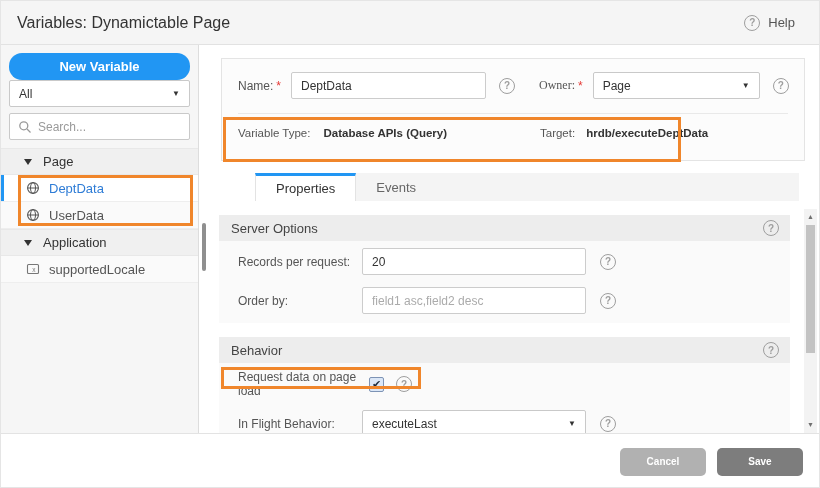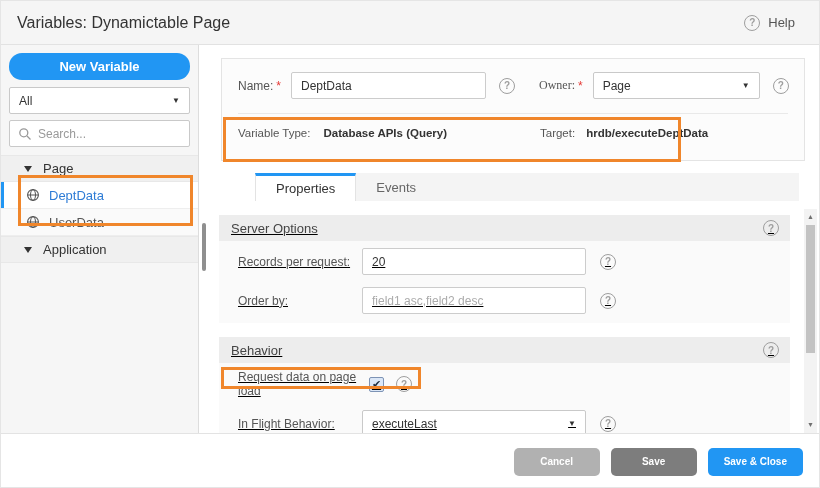--- a/index.html
+++ b/index.html
@@ -26,21 +26,21 @@
   
   .content{position:relative;height:388px;display:flex;}
 
   
   .sidebar{width:198px;background:#f6f6f6;border-right:1px solid #ddd;position:relative;flex:0 0 auto;}
   .side-controls{padding:8px 8px 0 8px;}
   .btn-new{display:block;width:100%;height:27px;background:var(--accent);color:#fff;border:none;
            border-radius:13px;font-size:13px;font-weight:700;font-family:inherit;cursor:pointer;}
   .sel{height:27px;background:#fff;border:1px solid #c9c9c9;border-radius:2px;display:flex;
        align-items:center;justify-content:space-between;padding:0 9px;font-size:12px;color:#333;cursor:pointer;}
-  .sel-all{margin-top:7px;}
+  .sel-all{}
   .sel-caret{font-size:8px;color:#333;}
   .searchbox{margin-top:6px;height:27px;background:#fff;border:1px solid #c9c9c9;border-radius:2px;
              display:flex;align-items:center;padding:0 8px;gap:6px;}
   .searchbox input{border:none;outline:none;flex:1;font-size:12px;color:#555;background:transparent;
                    font-family:inherit;min-width:0;}
   .searchbox input::placeholder{color:#9a9a9a;}
 
   .tree{margin-top:8px;}
   .tree-group{height:27px;display:flex;align-items:center;gap:11px;padding-left:23px;font-size:13px;
               color:#333;background:#f0f0f0;border-top:1px solid #e8e8e8;border-bottom:1px solid #e8e8e8;
@@ -80,21 +80,21 @@
   .bold-val{font-weight:700;color:#333;}
   .rect-vt{left:12px;top:72px;width:458px;height:45px;}
 
   
   .tabs{position:absolute;top:128px;left:12px;right:20px;height:28px;display:flex;background:#f4f4f4;margin-left:32px;}
   .tab{height:28px;display:flex;align-items:center;padding:0 20px;font-size:13px;color:#666;cursor:pointer;}
   .tab.active{background:#fff;border-top:3px solid var(--accent);border-left:1px solid #e3e3e3;
               border-right:1px solid #e3e3e3;color:#333;}
 
   
-  .props{position:absolute;top:156px;left:8px;right:29px;bottom:0;overflow:hidden;background:#fff;text-decoration:underline;}
+  .props{position:absolute;top:156px;left:8px;right:29px;bottom:0;overflow:hidden;background:#fff;}
   .section{margin-top:14px;}
   .sec-header{height:26px;background:#ededed;display:flex;align-items:center;justify-content:space-between;
               padding:0 11px 0 12px;font-size:13px;color:#444;}
   .sec-body{background:#fafafa;padding:7px 0 9px 0;}
   .prow{display:flex;align-items:center;margin:0 0 12px 19px;font-size:12px;color:#555;min-height:27px;}
   .prow:last-child{margin-bottom:0;}
   .plabel{width:124px;flex:0 0 auto;}
   .prow .txt-input,.prow .sel{width:224px;}
   .prow .qicon{margin-left:14px;}
   .txt-input::placeholder{color:#ababab;}
@@ -172,20 +172,27 @@
             <circle cx="7" cy="7" r="5.4" fill="none" stroke="#555" stroke-width="1.1"></circle>
             <ellipse cx="7" cy="7" rx="2.5" ry="5.4" fill="none" stroke="#555" stroke-width="1"></ellipse>
             <line x1="1.6" y1="7" x2="12.4" y2="7" stroke="#555" stroke-width="1"></line>
           </svg>
           <span>UserData</span>
         </div>
         <div class="tree-group">
           <span class="caret-down"></span>
           <span>Application</span>
         </div>
+        <div class="tree-item">
+          <svg width="14" height="14" viewBox="0 0 14 14">
+            <rect x="1.5" y="2.5" width="11" height="9" rx="1" fill="none" stroke="#777" stroke-width="1.1"></rect>
+            <text x="6.2" y="10" font-size="6.5" fill="#777" font-family="Liberation Sans, sans-serif">x</text>
+          </svg>
+          <span>supportedLocale</span>
+        </div>
       </div>
 
       <div class="orange-rect rect-sidebar"></div>
     </div>
 
     <div class="side-scrollbar"></div>
 
     <div class="main">
 
       <div class="form-panel">
@@ -274,16 +281,15 @@
         <div class="vs-thumb"></div>
         <div class="vs-arrow vs-down">▼</div>
       </div>
 
     </div>
   </div>
 
   <div class="ftr">
     <button class="btn btn-cancel">Cancel</button>
     <button class="btn btn-save">Save</button>
-    <button class="btn btn-primary">Save &amp; Close</button>
   </div>
 
 </div>
 
 </body></html>

